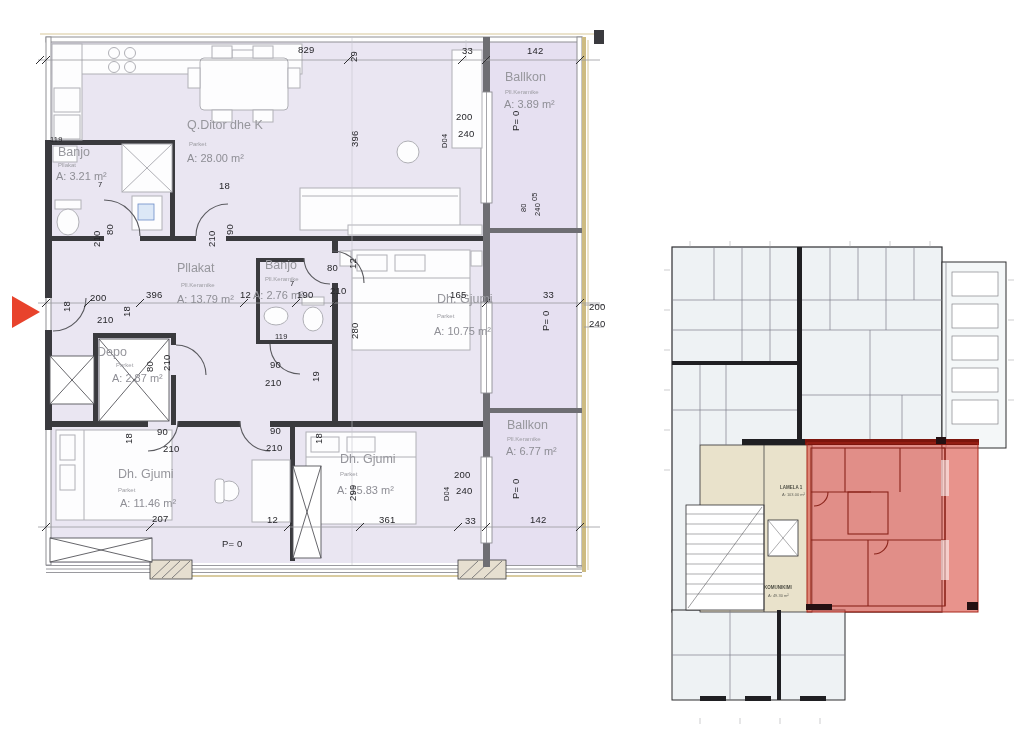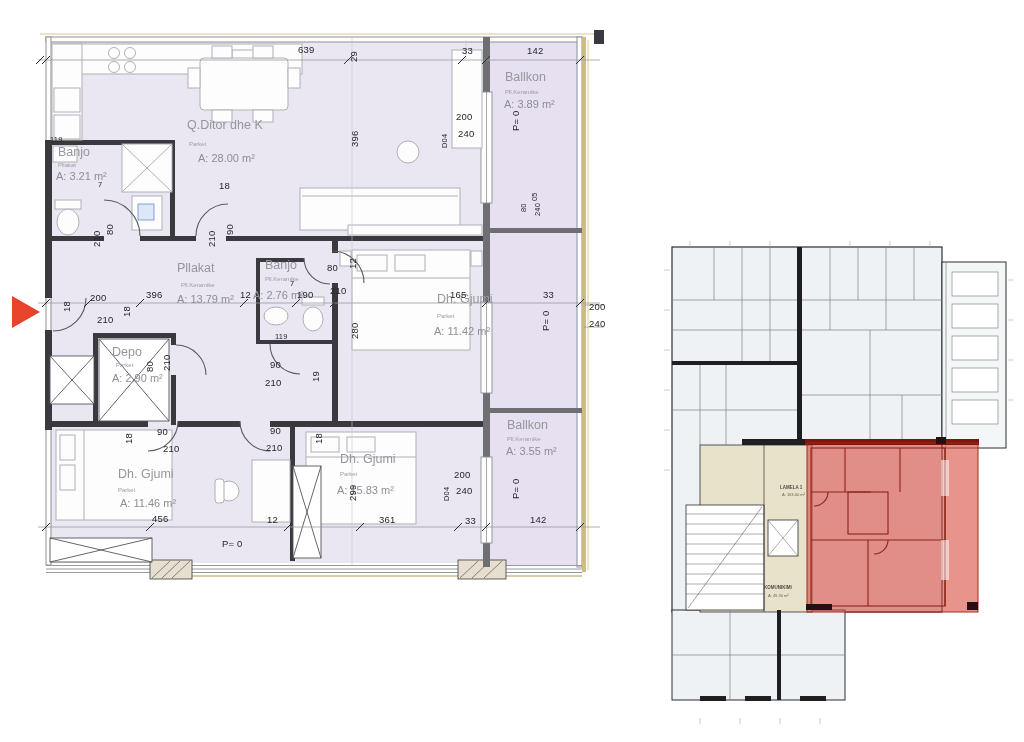--- a/index.html
+++ b/index.html
@@ -320,55 +320,55 @@
 </svg>
 
 <div id="labels">
 
   <span class="rname" style="left:58px;top:146px">Banjo</span>
   <span class="rfloor" style="left:58px;top:162px">Pllakat</span>
   <span class="rarea" style="left:56px;top:171px">A: 3.21 m²</span>
 
   <span class="rname" style="left:187px;top:119px">Q.Ditor dhe K</span>
   <span class="rfloor" style="left:189px;top:141px">Parket</span>
-  <span class="rarea" style="left:198px;top:153px">A: 28.00 m²</span>
+  <span class="rarea" style="left:187px;top:153px">A: 28.00 m²</span>
 
   <span class="rname" style="left:505px;top:71px">Ballkon</span>
   <span class="rfloor" style="left:505px;top:89px">Pll.Keramike</span>
   <span class="rarea" style="left:504px;top:99px">A: 3.89 m²</span>
 
   <span class="rname" style="left:177px;top:262px">Pllakat</span>
   <span class="rfloor" style="left:181px;top:282px">Pll.Keramike</span>
   <span class="rarea" style="left:177px;top:294px">A: 13.79 m²</span>
 
   <span class="rname" style="left:265px;top:259px">Banjo</span>
   <span class="rfloor" style="left:265px;top:276px">Pll.Keramike</span>
   <span class="rarea" style="left:253px;top:290px">A: 2.76 m²</span>
 
   <span class="rname" style="left:437px;top:293px">Dh. Gjumi</span>
   <span class="rfloor" style="left:437px;top:313px">Parket</span>
-  <span class="rarea" style="left:434px;top:326px">A: 11.42 m²</span>
-
-  <span class="rname" style="left:112px;top:346px">Depo</span>
+  <span class="rarea" style="left:434px;top:326px">A: 10.75 m²</span>
+
+  <span class="rname" style="left:97px;top:346px">Depo</span>
   <span class="rfloor" style="left:116px;top:362px">Parket</span>
-  <span class="rarea" style="left:112px;top:373px">A: 2.90 m²</span>
+  <span class="rarea" style="left:112px;top:373px">A: 2.87 m²</span>
 
   <span class="rname" style="left:118px;top:468px">Dh. Gjumi</span>
   <span class="rfloor" style="left:118px;top:487px">Parket</span>
   <span class="rarea" style="left:120px;top:498px">A: 11.46 m²</span>
 
   <span class="rname" style="left:340px;top:453px">Dh. Gjumi</span>
   <span class="rfloor" style="left:340px;top:471px">Parket</span>
   <span class="rarea" style="left:337px;top:485px">A: 15.83 m²</span>
 
   <span class="rname" style="left:507px;top:419px">Ballkon</span>
   <span class="rfloor" style="left:507px;top:436px">Pll.Keramike</span>
-  <span class="rarea" style="left:506px;top:446px">A: 3.55 m²</span>
-
-  <span class="dim" style="left:298px;top:45px">639</span>
+  <span class="rarea" style="left:506px;top:446px">A: 6.77 m²</span>
+
+  <span class="dim" style="left:298px;top:45px">829</span>
   <span class="dim" style="left:462px;top:46px">33</span>
   <span class="dim" style="left:527px;top:46px">142</span>
   <span class="dim sm" style="left:50px;top:136px">119</span>
   <span class="dim sm" style="left:98px;top:181px">7</span>
   <span class="dim" style="left:219px;top:181px">18</span>
   <span class="dim" style="left:90px;top:293px">200</span>
   <span class="dim" style="left:97px;top:315px">210</span>
   <span class="dim" style="left:146px;top:290px">396</span>
   <span class="dim" style="left:240px;top:290px">12</span>
   <span class="dim" style="left:297px;top:290px">190</span>
@@ -379,21 +379,21 @@
   <span class="dim" style="left:330px;top:286px">210</span>
   <span class="dim sm" style="left:275px;top:333px">119</span>
   <span class="dim" style="left:270px;top:360px">90</span>
   <span class="dim" style="left:265px;top:378px">210</span>
   <span class="dim" style="left:589px;top:302px">200</span>
   <span class="dim" style="left:589px;top:319px">240</span>
   <span class="dim" style="left:157px;top:427px">90</span>
   <span class="dim" style="left:163px;top:444px">210</span>
   <span class="dim" style="left:270px;top:426px">90</span>
   <span class="dim" style="left:266px;top:443px">210</span>
-  <span class="dim" style="left:152px;top:514px">456</span>
+  <span class="dim" style="left:152px;top:514px">207</span>
   <span class="dim" style="left:267px;top:515px">12</span>
   <span class="dim" style="left:379px;top:515px">361</span>
   <span class="dim" style="left:465px;top:516px">33</span>
   <span class="dim" style="left:530px;top:515px">142</span>
   <span class="dim" style="left:222px;top:539px">P= 0</span>
   <span class="dim" style="left:456px;top:112px">200</span>
   <span class="dim" style="left:458px;top:129px">240</span>
   <span class="dim" style="left:454px;top:470px">200</span>
   <span class="dim" style="left:456px;top:486px">240</span>
 

